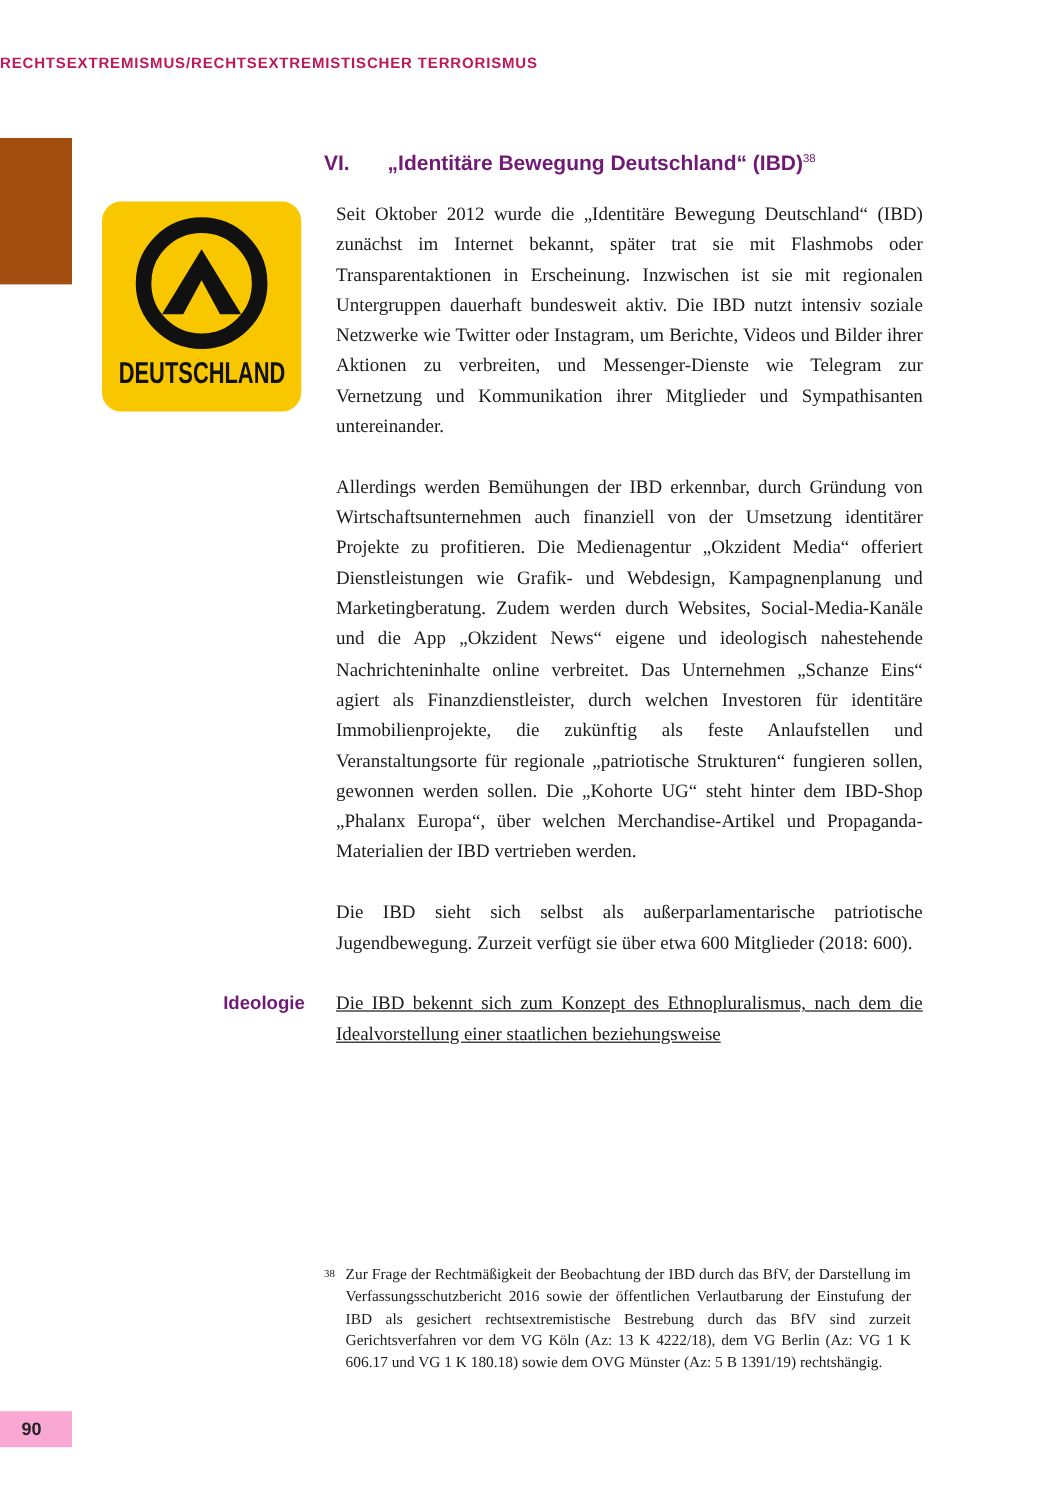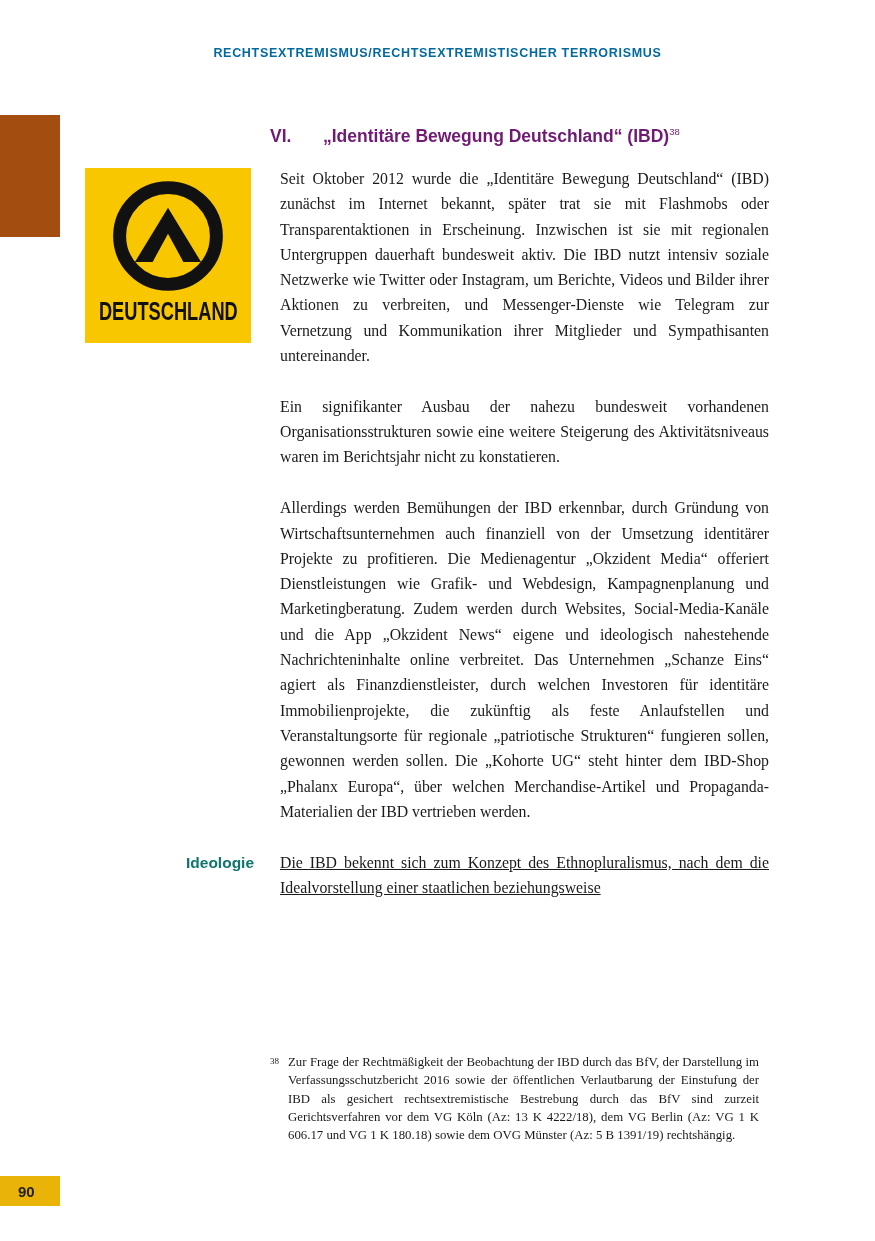--- a/index.html
+++ b/index.html
@@ -9,46 +9,46 @@
     position: relative;
     overflow: hidden;
     font-family: "Liberation Serif", serif;
     color: #1a1a1a;
   }
 
   
   .running-header {
     position: absolute;
     top: 46px; left: 0; width: 875px;
-    text-align: center;
     font-family: "Liberation Sans", sans-serif;
     font-weight: 700;
     font-size: 12.5px;
     letter-spacing: 0.7px;
-    color: #0369a1;
+    color: #be185d;
   }
 
   
   .chapter-marker {
     position: absolute;
     left: 0; top: 115px;
     width: 60px; height: 122px;
     background: #A34D10;
   }
 
   
   .logo {
     position: absolute;
     left: 85px; top: 168px;
     width: 166px; height: 175px;
     background: #F9C700;
     display: flex;
     flex-direction: column;
     align-items: center;
     box-sizing: border-box;
+    border-radius: 16px;
   }
   .logo svg { margin-top: 9px; width: 118px; height: 118px; display: block; }
   .logo-wordmark {
     font-family: "Liberation Sans", sans-serif;
     font-weight: 700;
     font-size: 24px;
     line-height: 24px;
     color: #111111;
     transform: scaleX(0.76) scaleY(1.05);
     transform-origin: center top;
@@ -94,21 +94,21 @@
   .labeled-para { position: relative; }
   .margin-label {
     position: absolute;
     left: -94px; top: 0;
     width: 84px;
     text-align: left;
     font-family: "Liberation Sans", sans-serif;
     font-weight: 700;
     font-size: 15.5px;
     line-height: 25.3px;
-    color: #0f766e;
+    color: #701a75;
     white-space: nowrap;
   }
 
   
   .footnote {
     position: absolute;
     left: 270px; top: 1053px;
     width: 489px;
     font-size: 12.8px;
     line-height: 18.3px;
@@ -123,21 +123,21 @@
     position: absolute;
     left: 0; top: -1px;
     font-size: 9px;
   }
 
   
   .page-number-bar {
     position: absolute;
     left: 0; top: 1176px;
     width: 60px; height: 30px;
-    background: #eab308;
+    background: #f9a8d4;
     display: flex;
     align-items: center;
   }
   .page-number-bar .page-num {
     margin-left: 18px;
     font-family: "Liberation Sans", sans-serif;
     font-weight: 700;
     font-size: 15px;
     color: #222222;
   }
@@ -156,22 +156,22 @@
   </svg>
   <div class="logo-wordmark">DEUTSCHLAND</div>
 </div>
 
 <h1 class="section-heading">
   <span class="sec-num">VI.</span><span>„Identitäre Bewegung Deutschland“ (IBD)</span><sup>38</sup>
 </h1>
 
 <div class="body-copy">
   <p>Seit Oktober 2012 wurde die „Identitäre Bewegung Deutschland“ (IBD) zunächst im Internet bekannt, später trat sie mit Flashmobs oder Transparentaktionen in Erscheinung. Inzwischen ist sie mit regionalen Untergruppen dauerhaft bundesweit aktiv. Die IBD nutzt intensiv soziale Netzwerke wie Twitter oder Instagram, um Berichte, Videos und Bilder ihrer Aktionen zu verbreiten, und Messenger-Dienste wie Telegram zur Vernetzung und Kommunikation ihrer Mitglieder und Sympathisanten untereinander.</p>
-  <p>Ein signifikanter Ausbau der nahezu bundesweit vorhandenen Organisationsstrukturen sowie eine weitere Steigerung des Aktivitätsniveaus waren im Berichtsjahr nicht zu konstatieren.</p>
   <p>Allerdings werden Bemühungen der IBD erkennbar, durch Gründung von Wirtschaftsunternehmen auch finanziell von der Umsetzung identitärer Projekte zu profitieren. Die Medienagentur „Okzident Media“ offeriert Dienstleistungen wie Grafik- und Webdesign, Kampagnenplanung und Marketingberatung. Zudem werden durch Websites, Social-Media-Kanäle und die App „Okzident News“ eigene und ideologisch nahestehende Nachrichteninhalte online verbreitet. Das Unternehmen „Schanze Eins“ agiert als Finanzdienstleister, durch welchen Investoren für identitäre Immobilienprojekte, die zukünftig als feste Anlaufstellen und Veranstaltungsorte für regionale „patriotische Strukturen“ fungieren sollen, gewonnen werden sollen. Die „Kohorte UG“ steht hinter dem IBD-Shop „Phalanx Europa“, über welchen Merchandise-Artikel und Propaganda-Materialien der IBD vertrieben werden.</p>
+  <p>Die IBD sieht sich selbst als außerparlamentarische patriotische Jugendbewegung. Zurzeit verfügt sie über etwa 600 Mitglieder (2018: 600).</p>
   <div class="labeled-para">
     <span class="margin-label">Ideologie</span>
     <p>Die IBD bekennt sich zum Konzept des Ethnopluralismus, nach dem die Idealvorstellung einer staatlichen beziehungsweise</p>
   </div>
 </div>
 
 <div class="footnote">
   <div class="footnote-inner">
     <sup class="fn-marker">38</sup><span>Zur Frage der Rechtmäßigkeit der Beobachtung der IBD durch das BfV, der Darstellung im Verfassungsschutzbericht 2016 sowie der öffentlichen Verlautbarung der Einstufung der IBD als gesichert rechtsextremistische Bestrebung durch das BfV sind zurzeit Gerichtsverfahren vor dem VG Köln (Az: 13 K 4222/18), dem VG Berlin (Az: VG 1 K 606.17 und VG 1 K 180.18) sowie dem OVG Münster (Az: 5 B 1391/19) rechtshängig.</span>
   </div>

